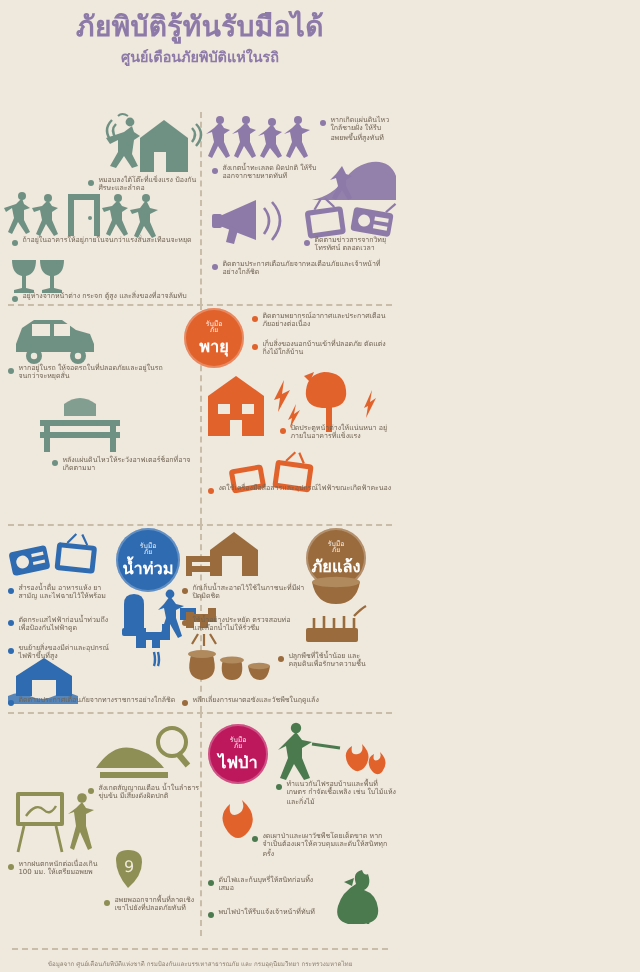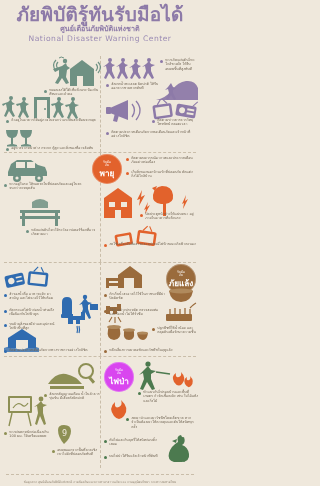--- a/index.html
+++ b/index.html
@@ -7,21 +7,21 @@
     width:200px;height:486px;overflow:hidden;
     background:#efe8dc;
     font-family:"DejaVu Sans","Liberation Sans",sans-serif;
     position:relative;
   }
   .poster{position:absolute;inset:0;background:#efe8dc;}
 
   
   .header{padding:6px 4px 2px;text-align:center;}
   .h-title{
-    font-size:19px;line-height:17px;color:#8d7aa8;font-weight:700;
+    font-size:14px;line-height:17px;color:#8d7aa8;font-weight:700;
     letter-spacing:.2px;
   }
   .h-sub{font-size:7.2px;line-height:9px;color:#8d7aa8;font-weight:700;margin-top:1px;}
   .h-eng{font-size:7.6px;line-height:9px;color:#9b8bb4;letter-spacing:.5px;margin-top:1px;}
   .dash-h{
     position:absolute;left:4px;right:4px;height:0;
     border-top:1px dashed #c9bda9;
   }
   .dash-v{
     position:absolute;top:0;bottom:0;width:0;
@@ -66,22 +66,21 @@
     position:absolute;left:6px;right:6px;bottom:11px;border-top:1px dashed #c9bda9;
   }
 </style>
 </head>
 <body>
 
 <div class="poster">
 
   <div class="header">
     <div class="h-title">ภัยพิบัติรู้ทันรับมือได้</div>
-    <div class="h-sub">ศูนย์เตือนภัยพิบัติแห่งชาติ</div>
-    <div class="h-eng">National Disaster Warning Center</div>
+    <div class="h-sub">ศูนย์เตือนภัยพิบัติแห่ในรถิ</div>
   </div>
 
   <div class="dash-h" style="top:152px"></div>
   <div class="dash-h" style="top:262px"></div>
   <div class="dash-h" style="top:356px"></div>
   <div class="dash-v" style="left:100px;top:56px;height:96px"></div>
   <div class="dash-v" style="left:100px;top:152px;height:110px"></div>
   <div class="dash-v" style="left:100px;top:262px;height:94px"></div>
   <div class="dash-v" style="left:100px;top:356px;height:112px"></div>
 
@@ -317,20 +316,25 @@
     </div>
 
     <div class="bullet" style="position:absolute;left:100px;top:88px;width:94px">
       <div class="dot"></div>
       <div class="btxt">งดใช้เครื่องมือสื่อสารและอุปกรณ์ไฟฟ้าขณะเกิดฟ้าคะนอง</div>
     </div>
   </div>
 
   <div class="sec s-fl" style="left:4px;top:264px;width:94px;height:90px">
 
+    <div class="badge" style="position:absolute;left:54px;top:0px;width:32px;height:32px;background:#2f6bb0;">
+      <div class="b-pre">รับมือ</div>
+      <div class="b-pre">ภัย</div>
+      <div class="b-main">น้ำท่วม</div>
+    </div>
 
     <div class="icons" style="left:0px;top:2px;">
       <svg width="50" height="24" viewBox="0 0 50 24">
         <g fill="#2f6bb0">
           <g transform="rotate(-12 12 13)">
             <rect x="1" y="8" width="19" height="12" rx="2"></rect>
             <circle cx="7" cy="14" r="3.2" fill="#efe8dc"></circle>
             <rect x="12" y="11" width="6" height="1.6" fill="#efe8dc"></rect>
             <rect x="12" y="15" width="6" height="1.6" fill="#efe8dc"></rect>
           </g>
@@ -390,21 +394,21 @@
         </g>
       </svg>
     </div>
 
     <div class="bullet" style="position:absolute;left:0px;top:84px;width:94px">
       <div class="dot"></div>
       <div class="btxt">ติดตามประกาศเตือนภัยจากทางราชการอย่างใกล้ชิด</div>
     </div>
   </div>
 
-  <div class="sec s-dr" style="left:104px;top:264px;width:94px;height:90px">
+  <div class="sec s-dr" style="left:91px;top:264px;width:94px;height:90px">
 
     <div class="badge" style="position:absolute;right:2px;top:0px;width:30px;height:30px;background:#9a6b3c;">
       <div class="b-pre">รับมือ</div>
       <div class="b-pre">ภัย</div>
       <div class="b-main">ภัยแล้ง</div>
     </div>
 
     <div class="icons" style="left:0px;top:0px;">
       <svg width="52" height="28" viewBox="0 0 52 28">
         <g fill="#9a6b3c">
@@ -528,21 +532,21 @@
     </div>
 
     <div class="bullet" style="position:absolute;left:48px;top:88px;width:48px">
       <div class="dot"></div>
       <div class="btxt">อพยพออกจากพื้นที่ลาดเชิงเขาไปยังที่ปลอดภัยทันที</div>
     </div>
   </div>
 
   <div class="sec s-wf" style="left:104px;top:360px;width:94px;height:108px">
 
-    <div class="badge" style="position:absolute;left:0px;top:2px;width:30px;height:30px;background:#d946ef;">
+    <div class="badge" style="position:absolute;left:0px;top:2px;width:30px;height:30px;background:#be185d;">
       <div class="b-pre">รับมือ</div>
       <div class="b-pre">ภัย</div>
       <div class="b-main">ไฟป่า</div>
     </div>
 
     <div class="icons" style="left:34px;top:0px;">
       <svg width="60" height="30" viewBox="0 0 60 30">
         <g fill="#4c7a4f">
           <path d="M6 10 l4 -4 l3 4 l5 1 l-5 3 l0 5 l4 10 l-3 1 l-5 -8 l-4 8 l-3 -1 l4 -10 l-1 -6 l-4 2 z"></path>
           <circle cx="10" cy="4" r="2.6"></circle>

